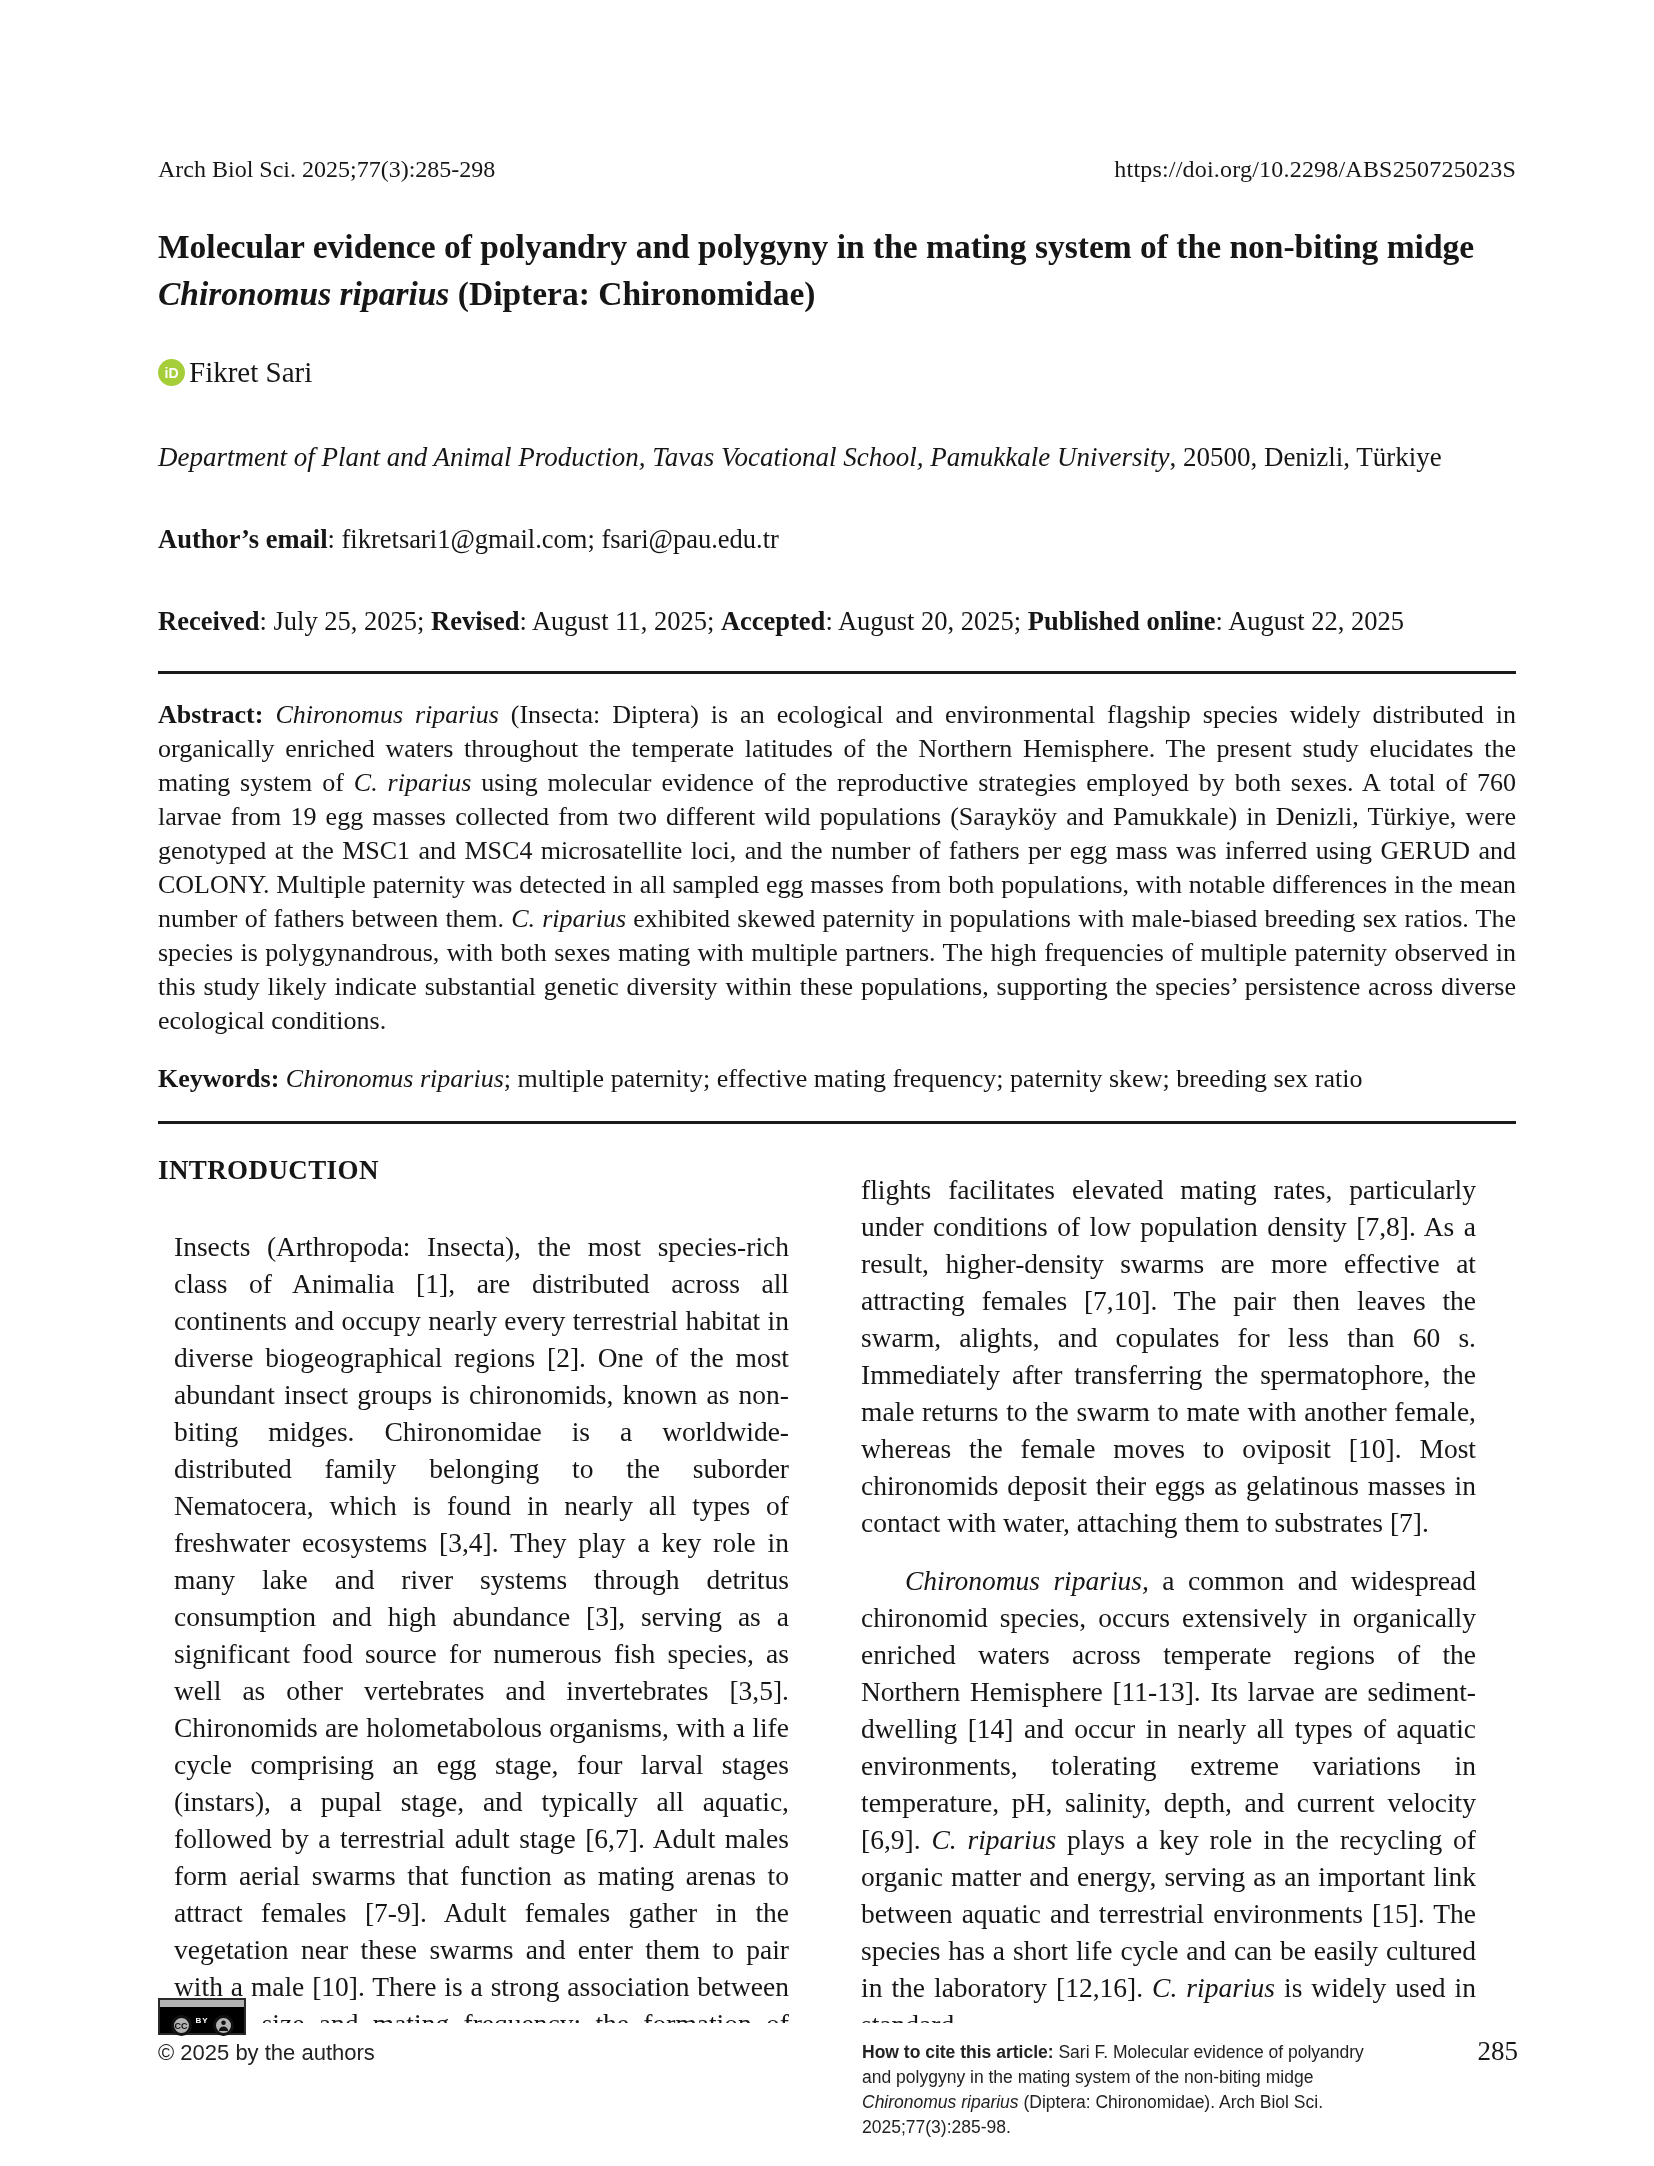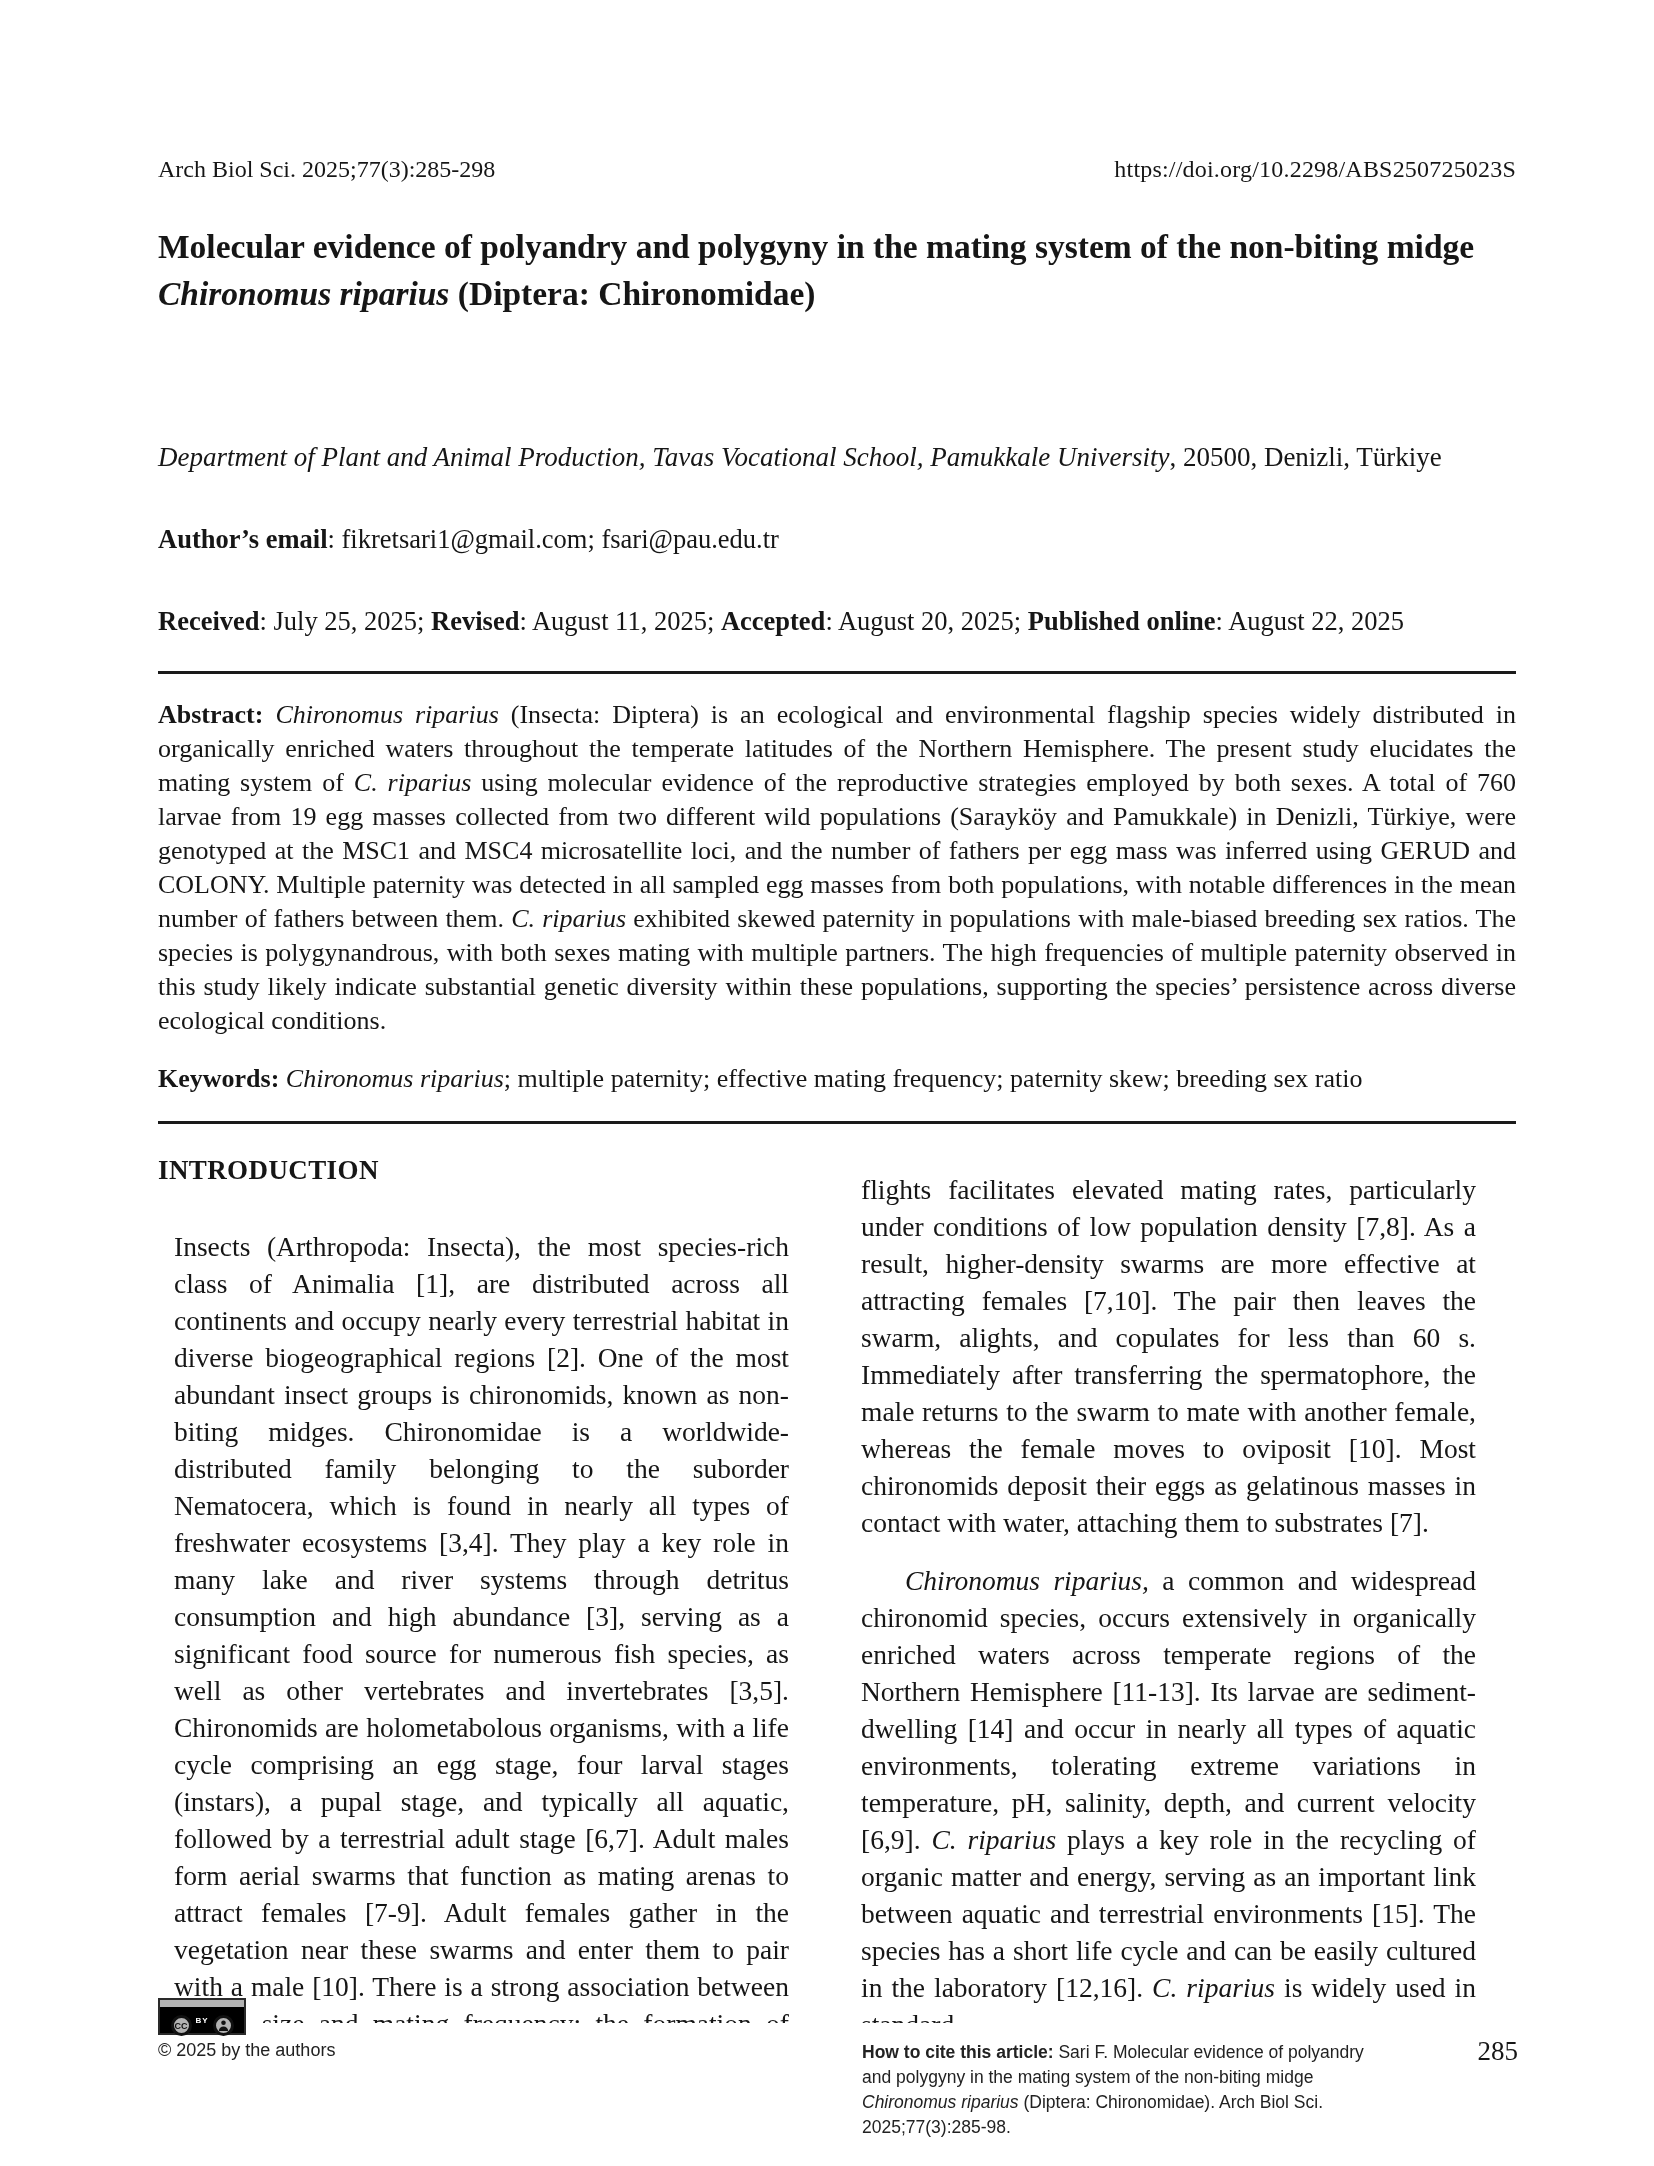--- a/index.html
+++ b/index.html
@@ -42,21 +42,21 @@
   .keywords{top:1064px;font-size:26px;}
 
   
   .columns{top:1155px;height:868px;display:flex;gap:40px;overflow:hidden;}
   .col{width:647px;flex:0 0 647px;}
   .sec-heading{font-size:27px;font-weight:bold;letter-spacing:0.4px;margin:0 0 42px 0;}
   .body-par{font-size:27.5px;line-height:37px;text-align:justify;margin:16px;hyphens:auto;}
   .par-follow{text-indent:44px;margin-top:21px;}
 
   
-  .foot-copy{top:2040px;left:158px;width:auto;font-family:"Liberation Sans",sans-serif;font-size:18px;color:#222;}
+  .foot-copy{top:2040px;left:158px;width:auto;font-family:"Liberation Sans",sans-serif;font-size:22px;color:#222;}
   .cc-badge{
     top:1998px;left:158px;width:88px;height:37px;
     background:#b3b3b3;border:2px solid #2a2a2a;box-sizing:border-box;
     display:flex;align-items:flex-start;justify-content:space-around;padding-top:15px;
   }
   .cc-circle{
     width:21px;height:21px;border-radius:50%;border:3px solid #111;box-sizing:border-box;
     display:flex;align-items:center;justify-content:center;
     font-family:"Liberation Sans",sans-serif;font-size:9px;font-weight:bold;color:#111;
     background:#b3b3b3;position:relative;z-index:1;
@@ -81,20 +81,24 @@
 
 <div class="page">
 
   <div class="abs hdr">
     <span>Arch Biol Sci. 2025;77(3):285-298</span>
     <span class="doi">https://doi.org/10.2298/ABS250725023S</span>
   </div>
 
   <h1 class="abs title"><span class="fmt-b">Molecular evidence of polyandry and polygyny in the mating system of the non-biting midge </span><span class="fmt-b fmt-i">Chironomus riparius</span><span class="fmt-b"> (Diptera: Chironomidae)</span></h1>
 
+  <div class="abs author-row">
+    <span class="orcid">iD</span>
+    <span>Fikret Sari</span>
+  </div>
 
   <p class="abs affiliation"><span class="fmt-i">Department of Plant and Animal Production, Tavas Vocational School, Pamukkale University</span><span>, 20500, Denizli, Türkiye</span></p>
 
   <p class="abs contact"><span class="fmt-b">Author’s email</span><span>: fikretsari1@gmail.com; fsari@pau.edu.tr</span></p>
 
   <p class="abs dates"><span class="fmt-b">Received</span><span>: July 25, 2025; </span><span class="fmt-b">Revised</span><span>: August 11, 2025; </span><span class="fmt-b">Accepted</span><span>: August 20, 2025; </span><span class="fmt-b">Published online</span><span>: August 22, 2025</span></p>
 
   <hr class="abs rule rule1">
 
   <p class="abs abstract"><span class="fmt-b">Abstract: </span><span class="fmt-i">Chironomus riparius</span><span> (Insecta: Diptera) is an ecological and environmental flagship species widely distributed in organically enriched waters throughout the temperate latitudes of the Northern Hemisphere. The present study elucidates the mating system of </span><span class="fmt-i">C. riparius</span><span> using molecular evidence of the reproductive strategies employed by both sexes. A total of 760 larvae from 19 egg masses collected from two different wild populations (Sarayköy and Pamukkale) in Denizli, Türkiye, were genotyped at the MSC1 and MSC4 microsatellite loci, and the number of fathers per egg mass was inferred using GERUD and COLONY. Multiple paternity was detected in all sampled egg masses from both populations, with notable differences in the mean number of fathers between them. </span><span class="fmt-i">C. riparius</span><span> exhibited skewed paternity in populations with male-biased breeding sex ratios. The species is polygynandrous, with both sexes mating with multiple partners. The high frequencies of multiple paternity observed in this study likely indicate substantial genetic diversity within these populations, supporting the species’ persistence across diverse ecological conditions.</span></p>

